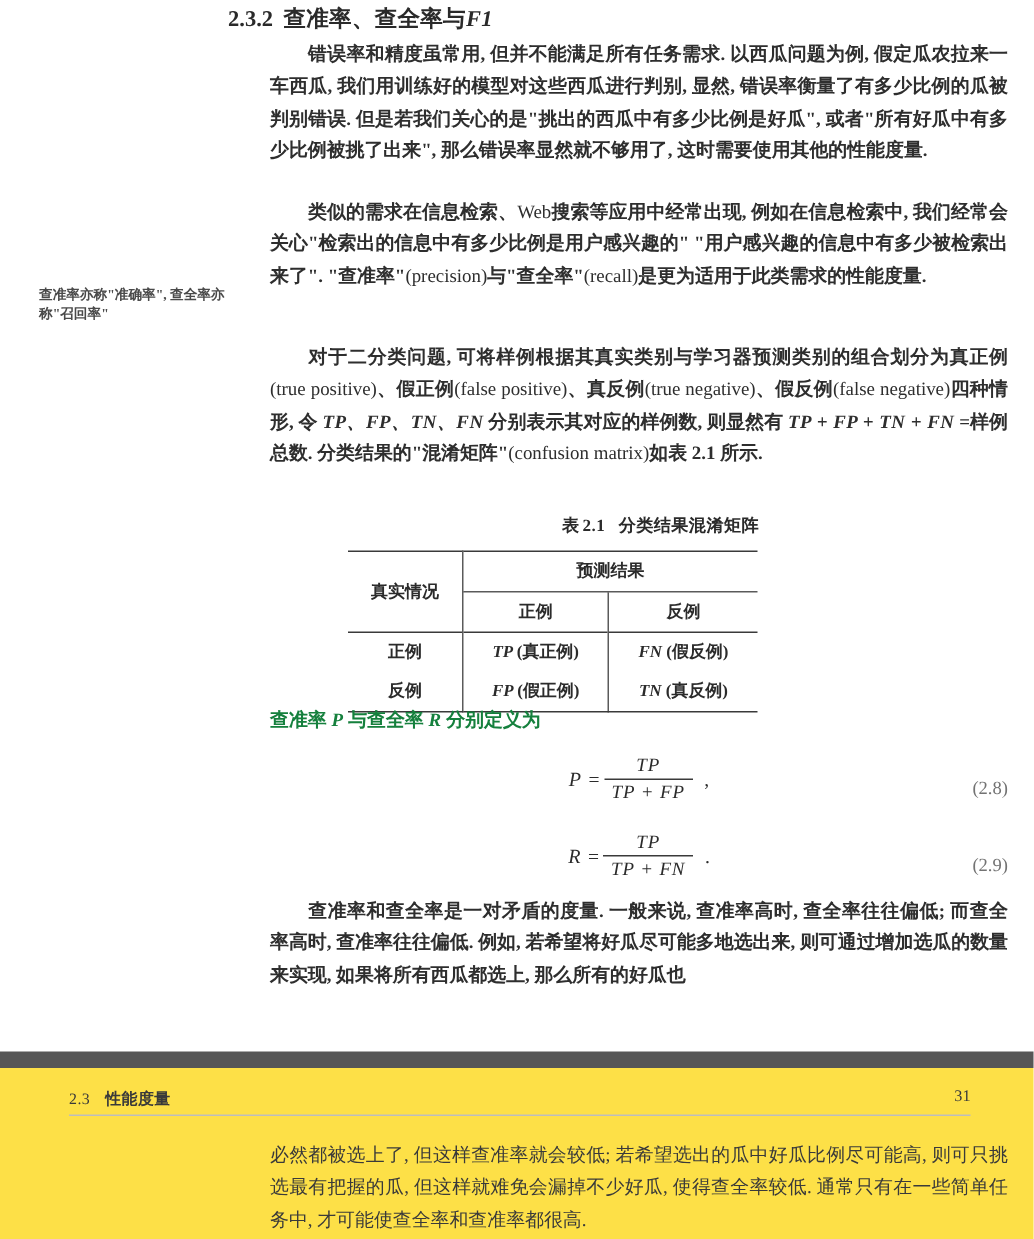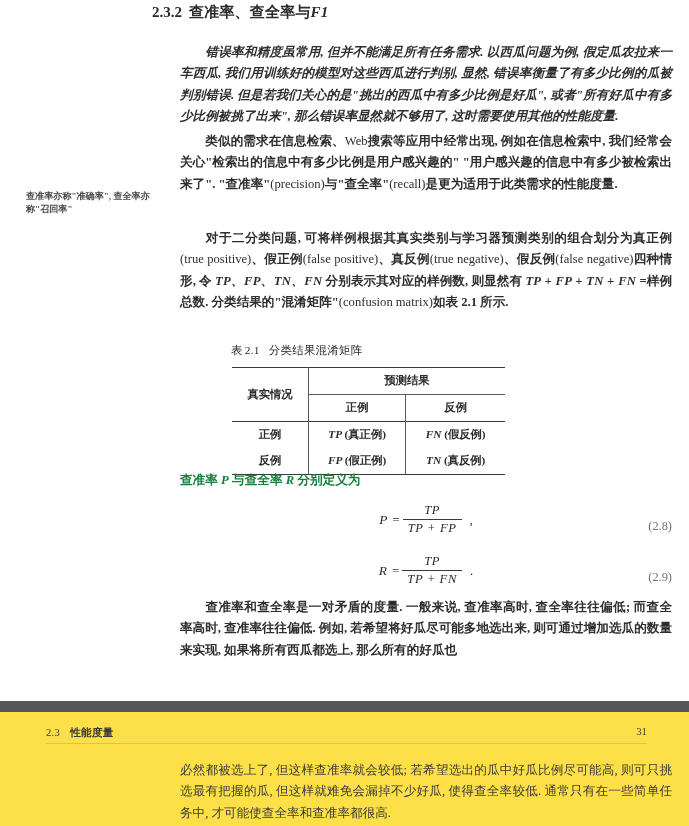--- a/index.html
+++ b/index.html
@@ -62,21 +62,21 @@
     font-family: "Liberation Serif", serif;
     font-style: italic;
     letter-spacing: .3px;
   }
   .latin {
     font-family: "Liberation Serif", serif;
     font-weight: 500;
     font-style: normal;
   }
 
-  #p1 { top: 42px; font-style: italic; }
+  #p1 { top: 26px; }
   #p2 { top: 131px; }
   #p3 { top: 228px; }
   #p4 { top: 597px; }
 
   
   .margin-note {
     position: absolute;
     left: 26px;
     top: 190px;
     width: 132px;
@@ -88,23 +88,23 @@
   }
 
   
   .table-wrap {
     position: absolute;
     left: 231px;
     top: 343px;
     width: 275px;
   }
   .table-caption {
-    text-align: left;
+    text-align: right;
     font-size: 11.4px;
-    font-weight: normal;
+    font-weight: bold;
     color: #2a2a2a;
     margin-bottom: 9px;
     letter-spacing: .3px;
   }
   .table-caption .cap-label { margin-right: 2px; }
   .table-caption .cap-num { margin-right: 9px; }
 
   table.cm {
     border-collapse: collapse;
     width: 273px;

